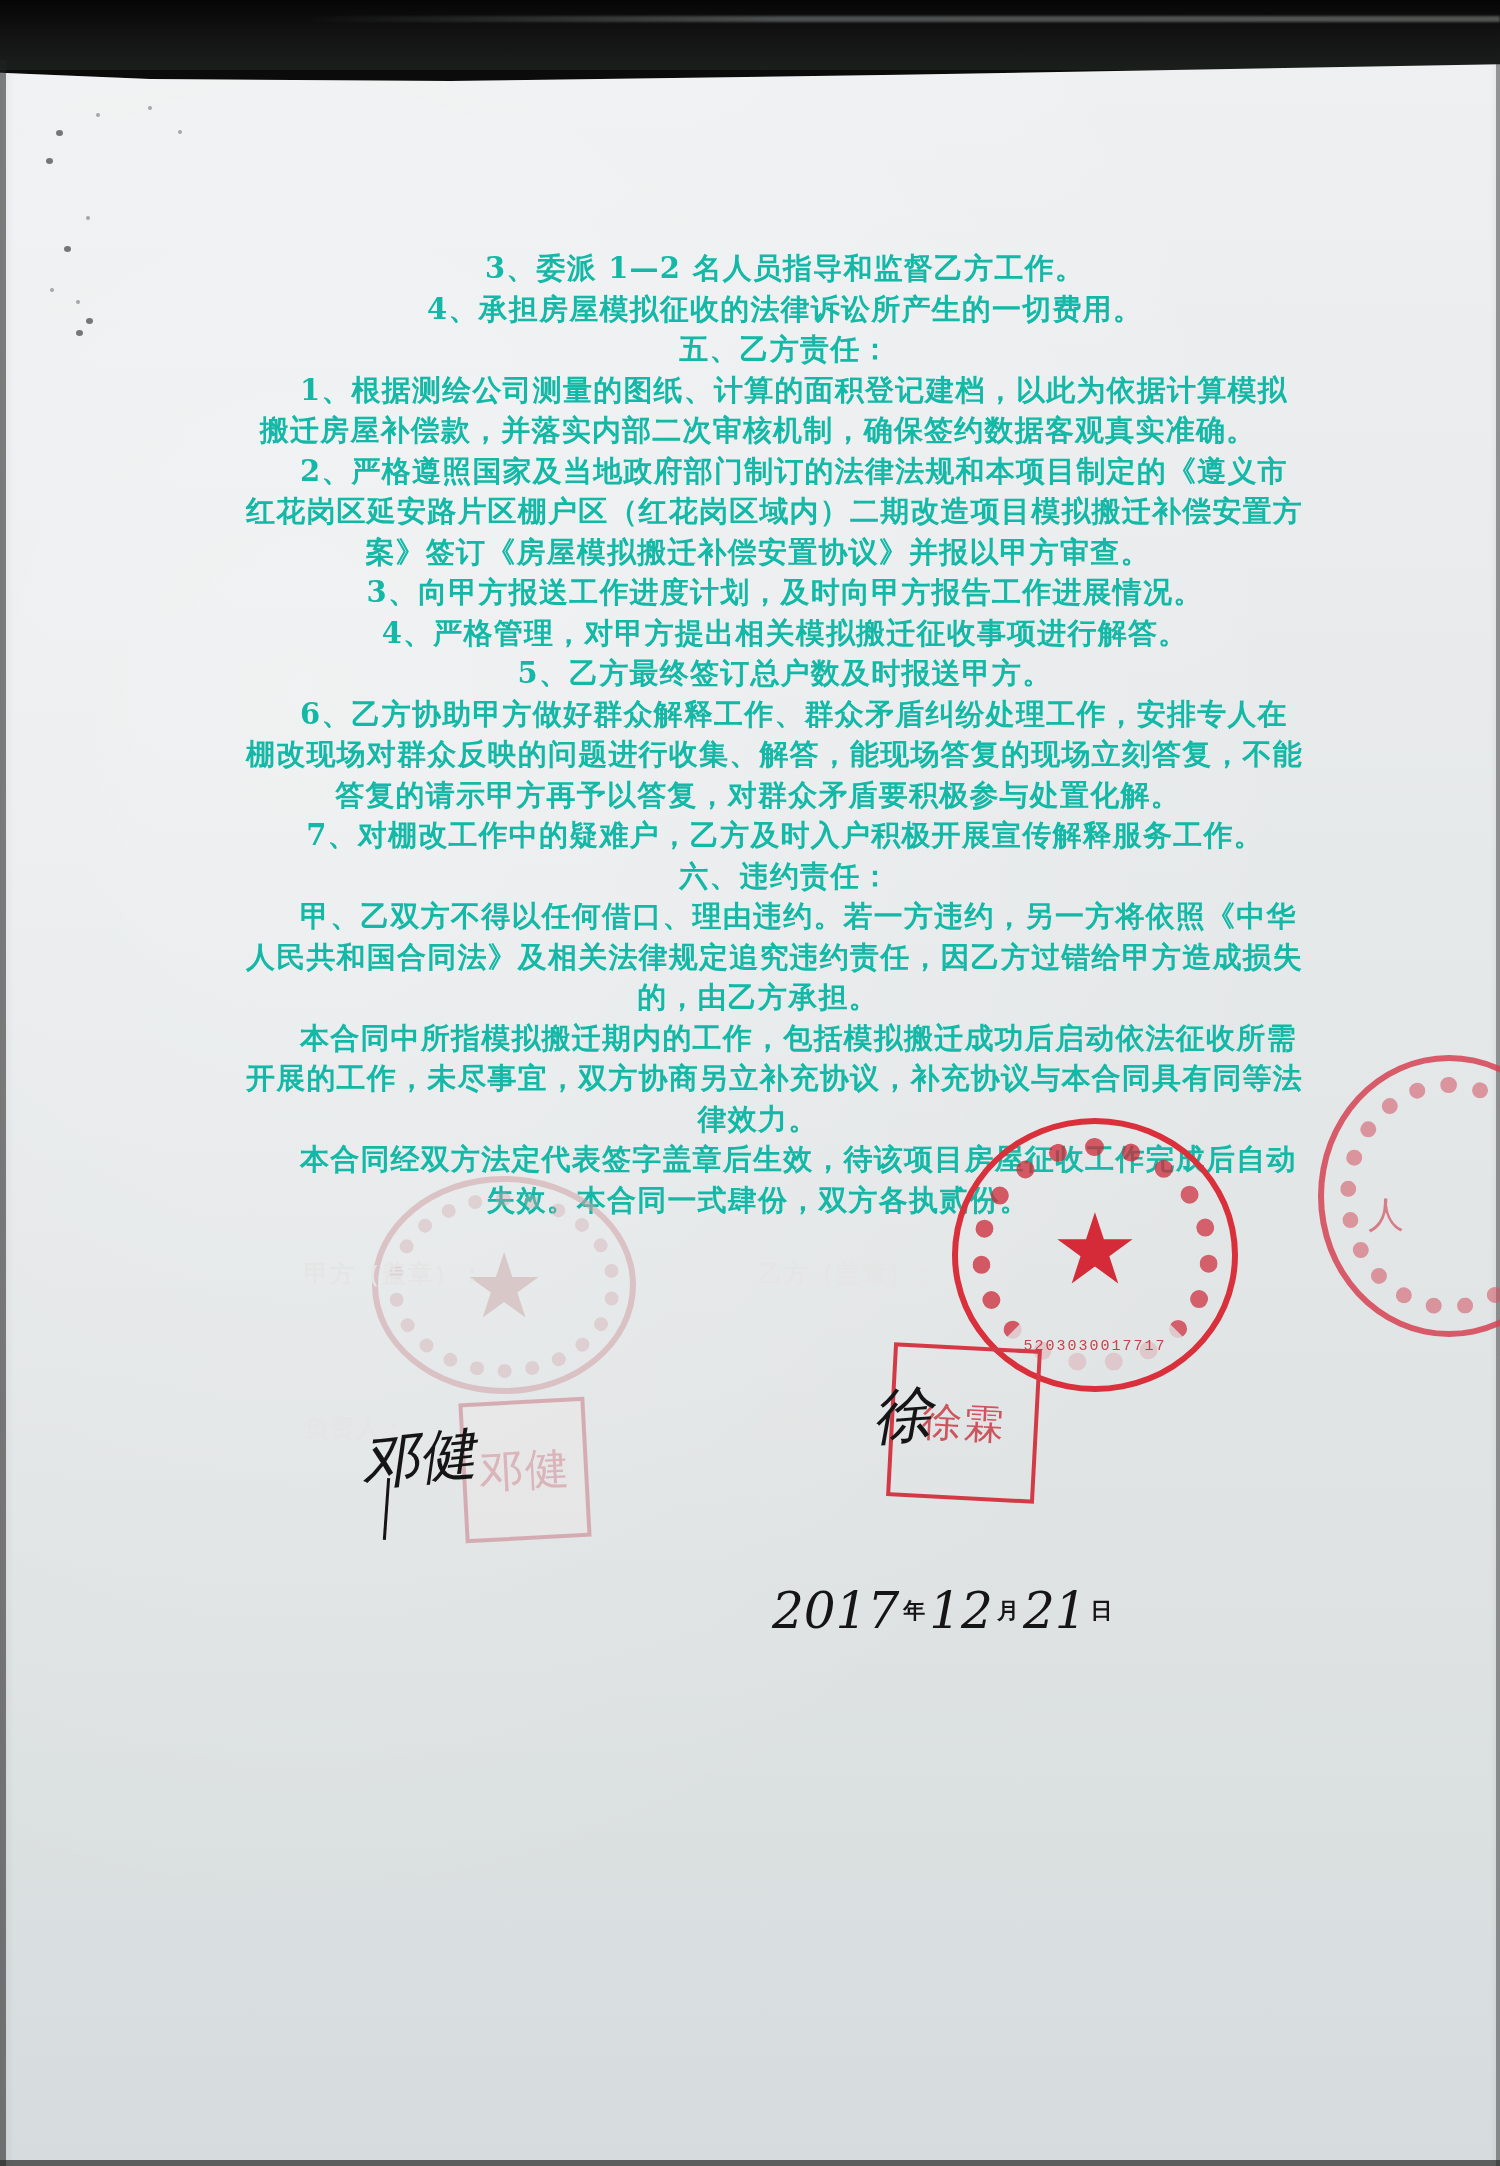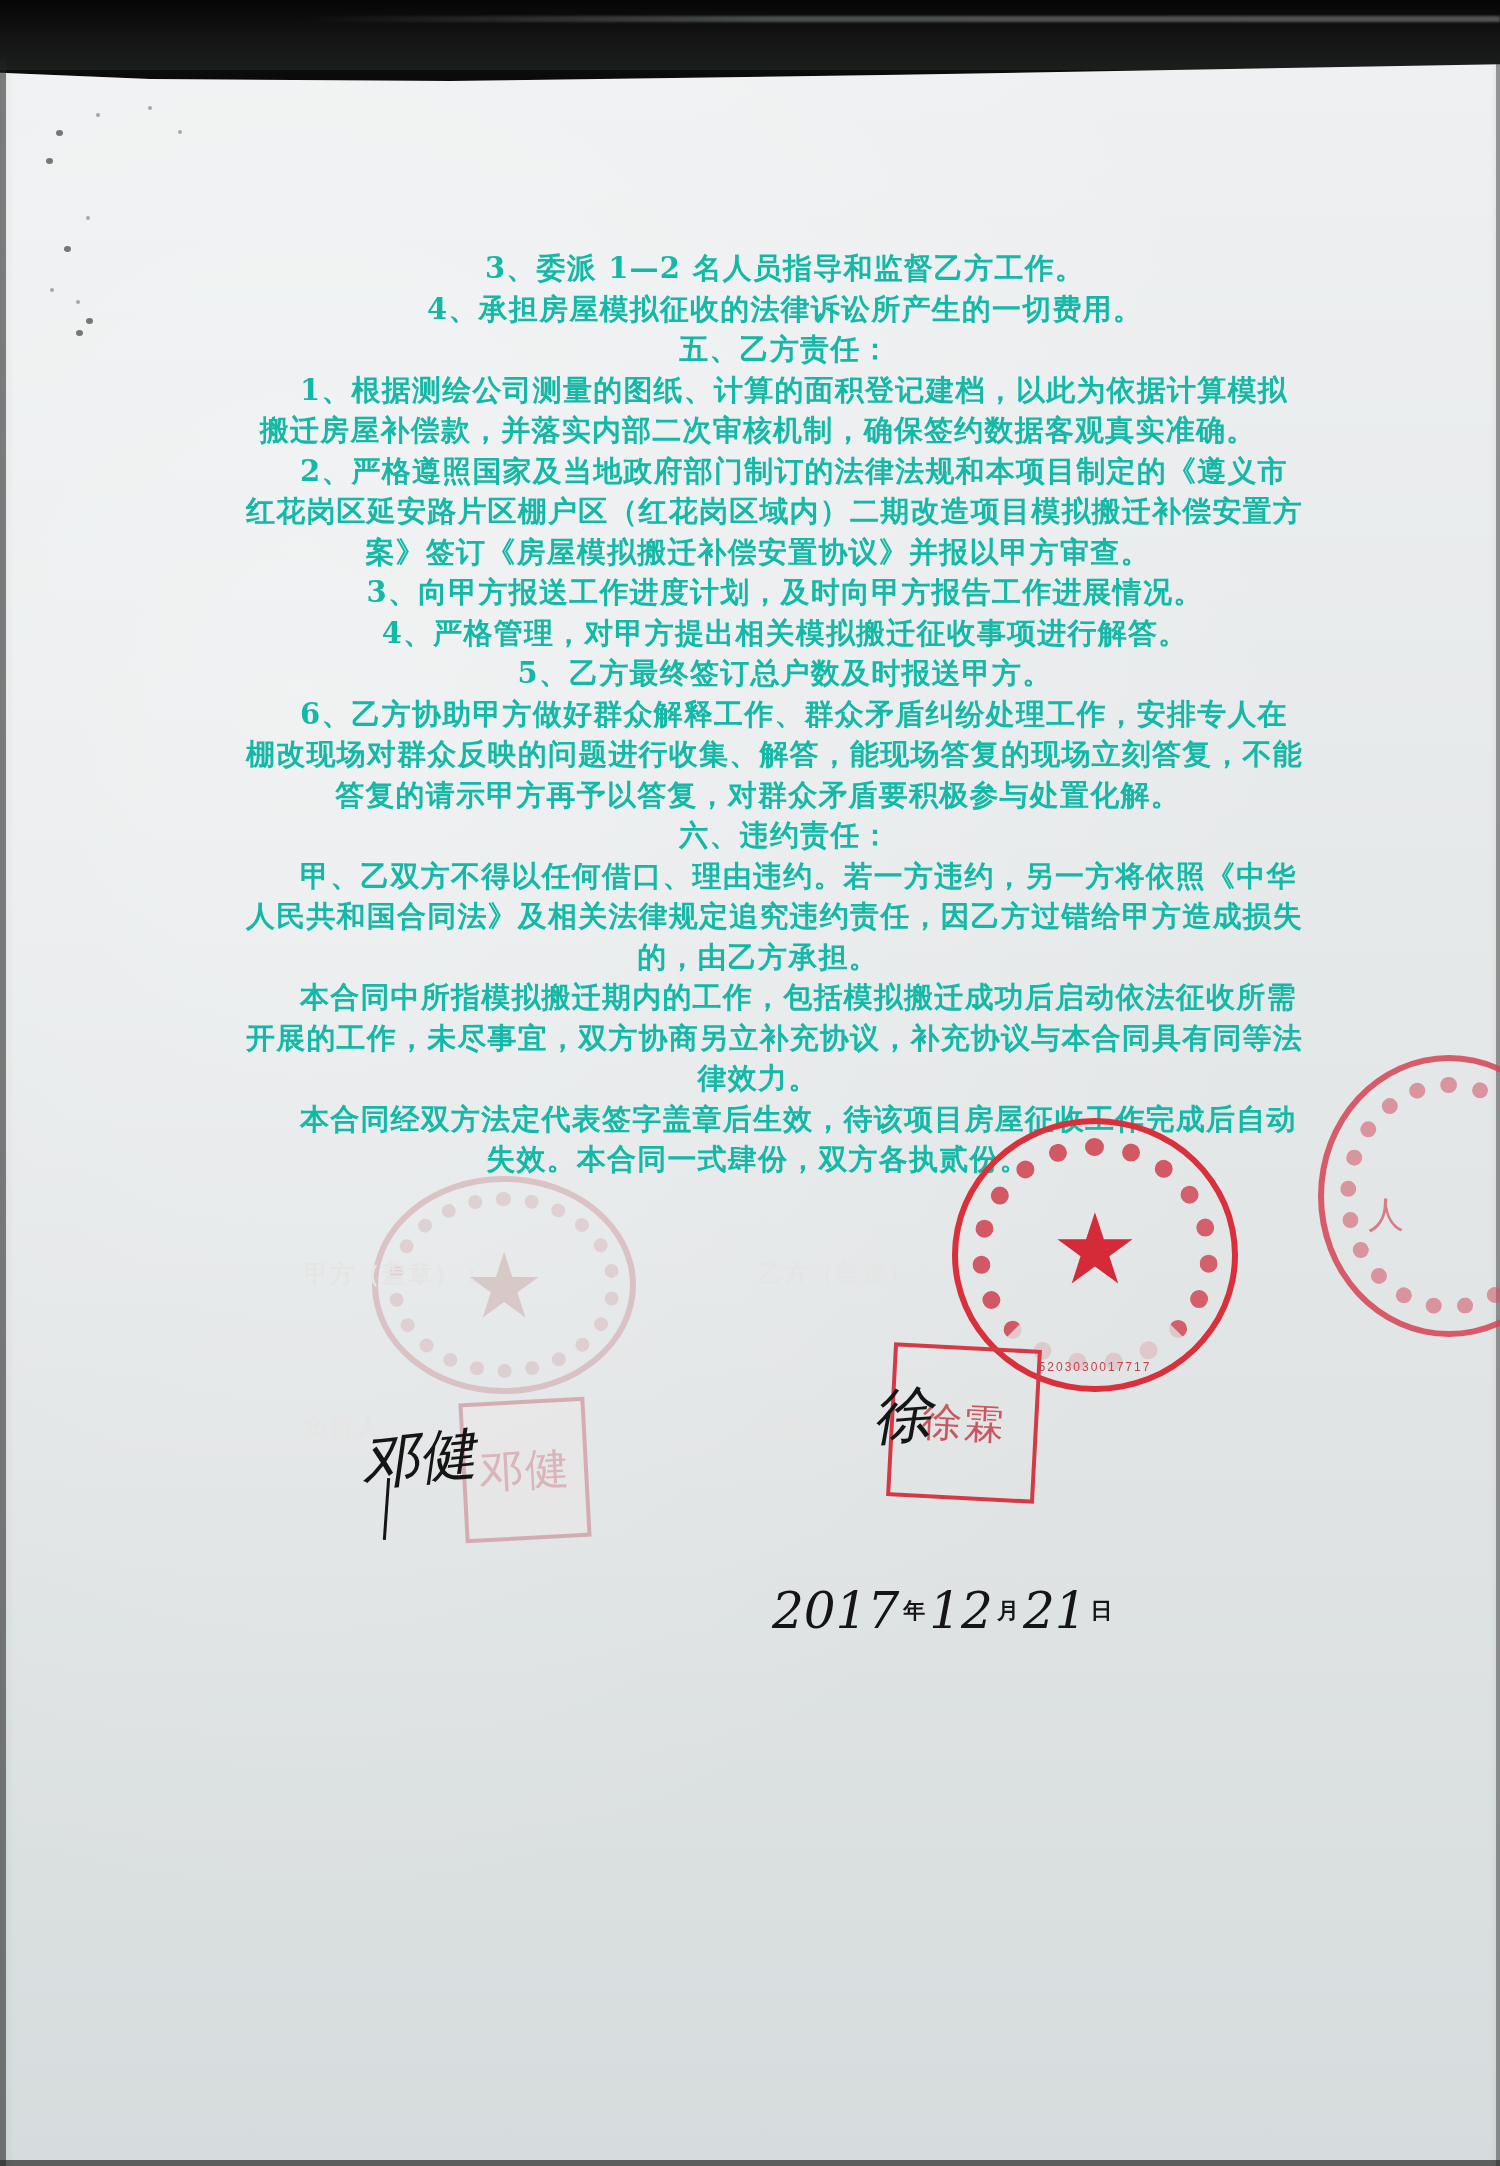--- a/index.html
+++ b/index.html
@@ -68,22 +68,22 @@
       position: absolute; inset: 14px; border-radius: 50%;
       border: 18px solid transparent;
       border-top-color: rgba(205,40,55,0.75);
       border-left-color: rgba(205,40,55,0.75);
       border-right-color: rgba(205,40,55,0.7);
       border-bottom-color: rgba(205,40,55,0.15);
       border-style: dotted;
     }
     .seal-b .star { color: #d52a38; font-size: 98px; line-height: 1; position: relative; top: -6px; }
     .seal-b .code {
-      position: absolute; bottom: 12px; left: 50%; transform: translateX(-50%);
-      font-family: Liberation Sans, sans-serif; font-size: 12px; color: #c8404a; letter-spacing: 2px;
+      position: absolute; bottom: 31px; left: 50%; transform: translateX(-50%);
+      font-family: Liberation Mono, monospace; font-size: 15px; color: #c8404a; letter-spacing: 2px;
     }
     .seal-c {
       left: 1318px; top: 1055px; width: 250px; height: 270px;
       border: 6px solid rgba(214,66,82,0.85);
       clip-path: inset(0 0 0 0);
     }
     .seal-c .inner {
       position: absolute; inset: 16px; border-radius: 50%;
       border: 16px dotted rgba(210,80,95,0.55);
     }
@@ -162,20 +162,21 @@
   <div class="line cont">案》签订《房屋模拟搬迁补偿安置协议》并报以甲方审查。</div>
 
   <div class="line">3、向甲方报送工作进度计划，及时向甲方报告工作进展情况。</div>
   <div class="line">4、严格管理，对甲方提出相关模拟搬迁征收事项进行解答。</div>
   <div class="line">5、乙方最终签订总户数及时报送甲方。</div>
 
   <div class="line">6、乙方协助甲方做好群众解释工作、群众矛盾纠纷处理工作，安排专人在</div>
   <div class="line cont">棚改现场对群众反映的问题进行收集、解答，能现场答复的现场立刻答复，不能</div>
   <div class="line cont">答复的请示甲方再予以答复，对群众矛盾要积极参与处置化解。</div>
 
+  <div class="line">7、对棚改工作中的疑难户，乙方及时入户积极开展宣传解释服务工作。</div>
   <div class="line">六、违约责任：</div>
 
   <div class="line">甲、乙双方不得以任何借口、理由违约。若一方违约，另一方将依照《中华</div>
   <div class="line cont">人民共和国合同法》及相关法律规定追究违约责任，因乙方过错给甲方造成损失</div>
   <div class="line cont">的，由乙方承担。</div>
 
   <div class="line">本合同中所指模拟搬迁期内的工作，包括模拟搬迁成功后启动依法征收所需</div>
   <div class="line cont">开展的工作，未尽事宜，双方协商另立补充协议，补充协议与本合同具有同等法</div>
   <div class="line cont">律效力。</div>
 

